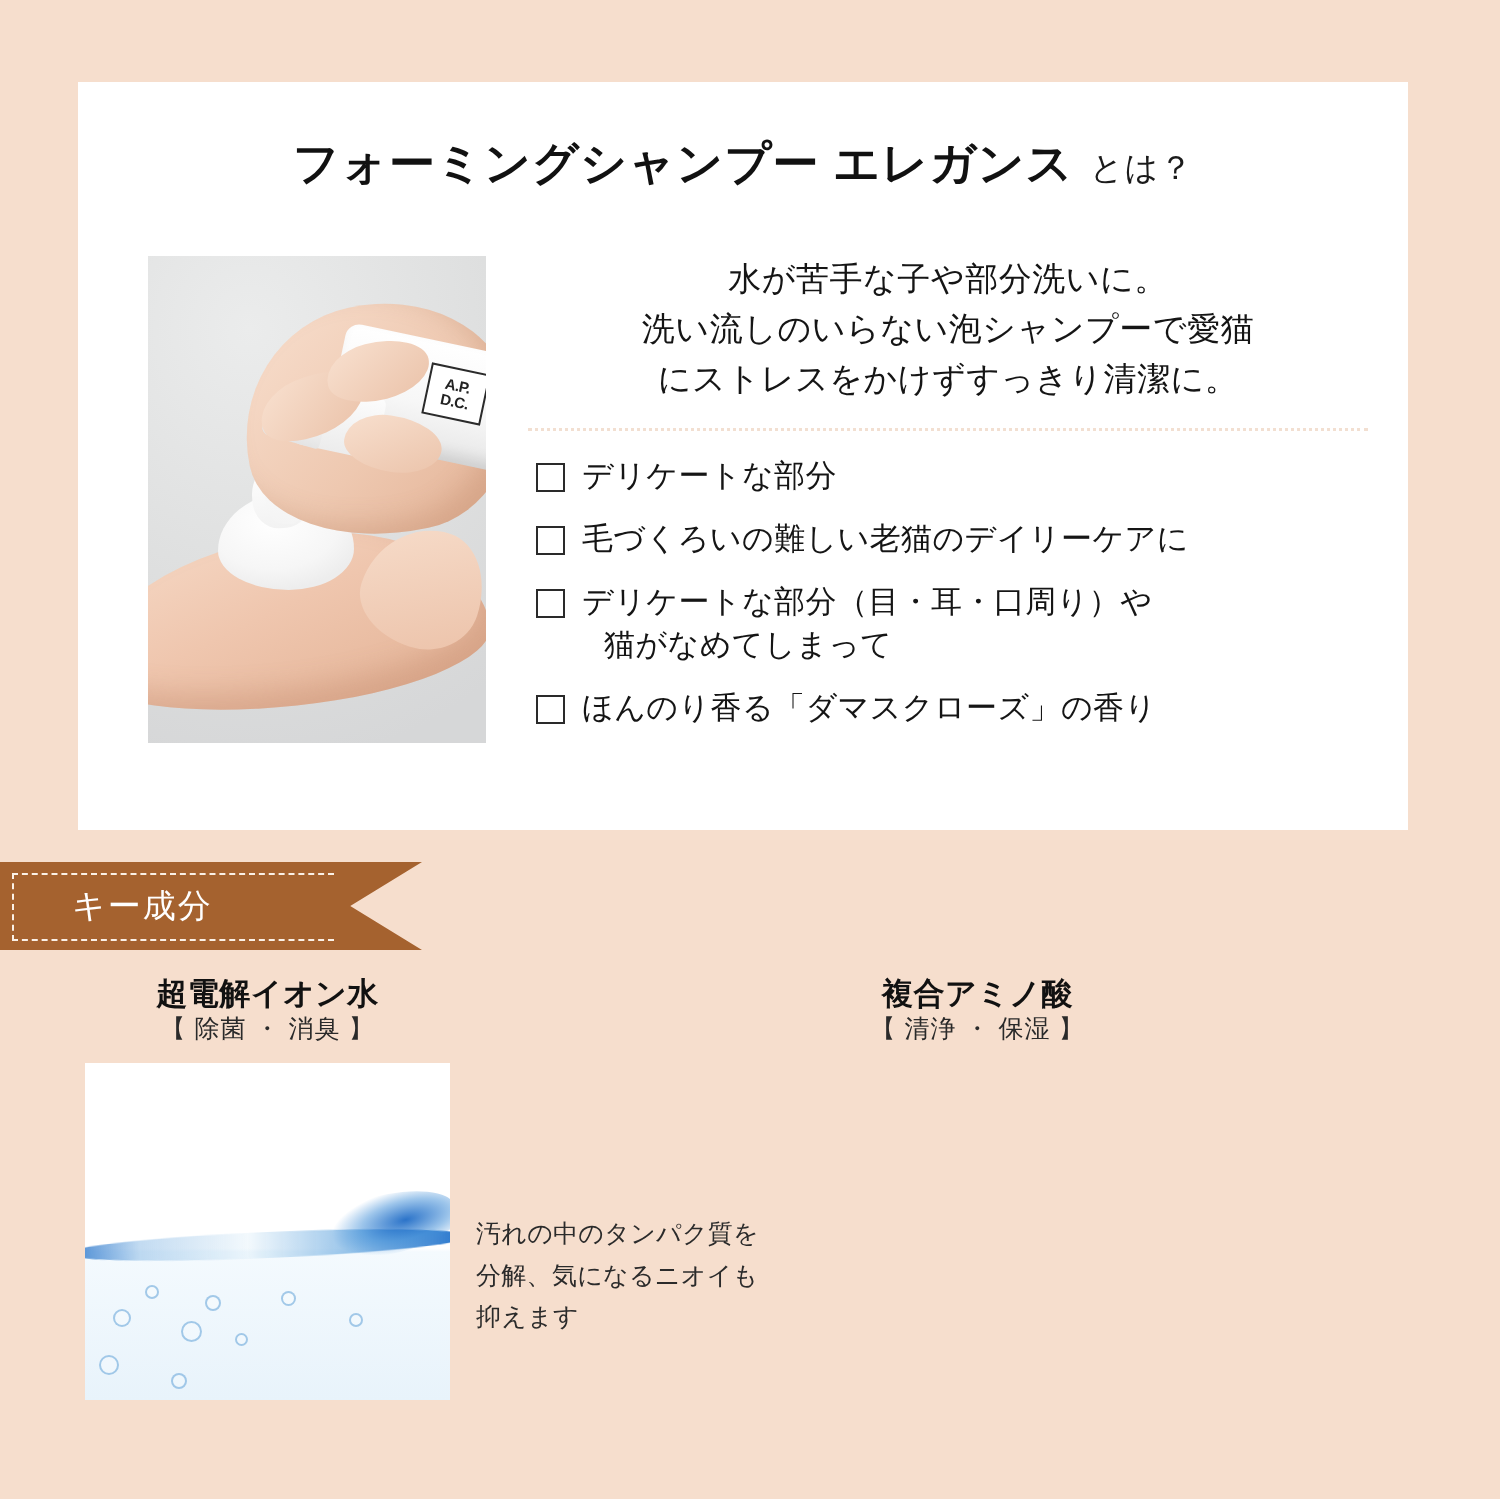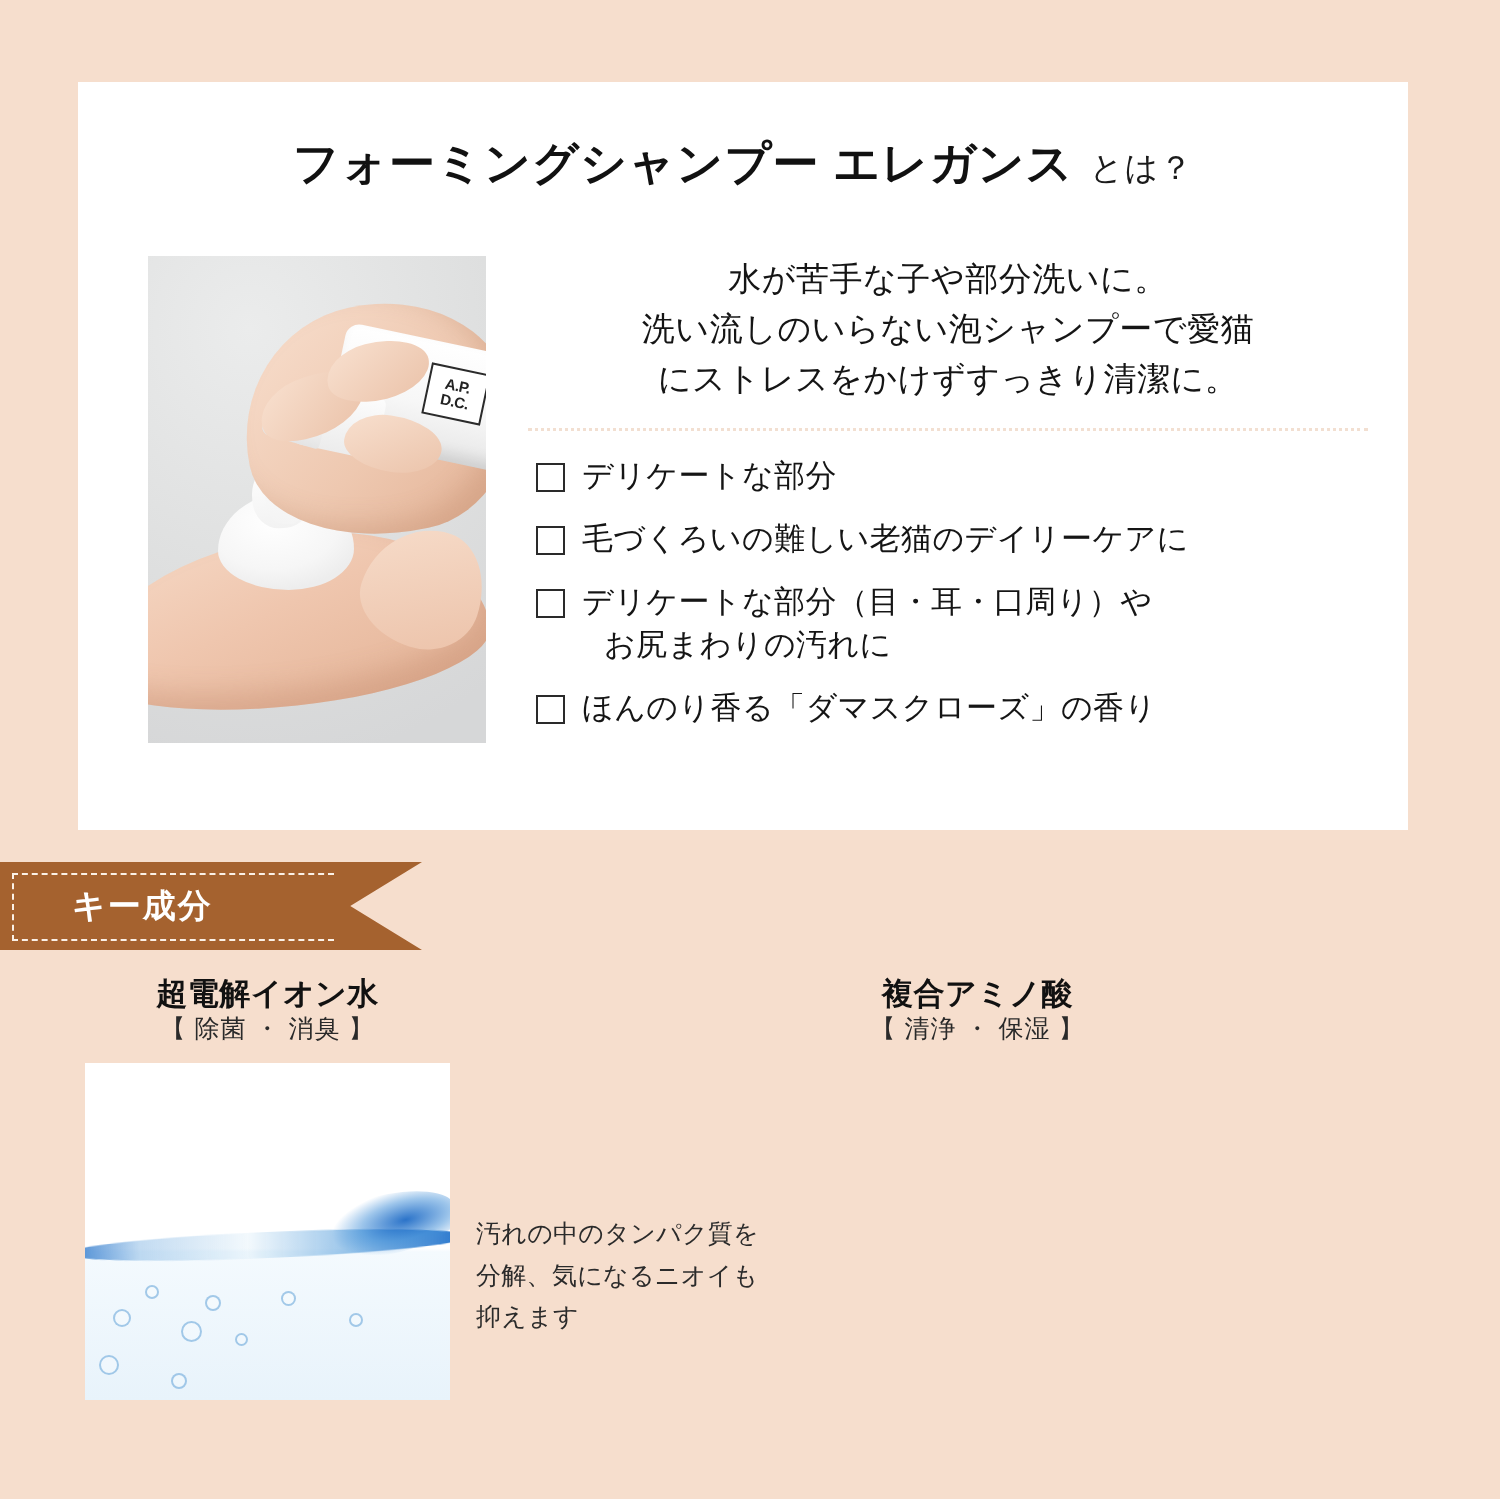--- a/index.html
+++ b/index.html
@@ -260,21 +260,21 @@
     border-right: none;
   }
   .ribbon-label {
     position: absolute;
     left: 72px;
     top: 0;
     height: 88px;
     display: flex;
     align-items: center;
     font-size: 33px;
-    font-weight: 700;
+    font-weight: 400;
     color: #FFFFFF;
     letter-spacing: 2px;
   }
 
   
   .ingredient {
     position: absolute;
     top: 975px;
   }
   .ingredient.left  { left: 85px; }
@@ -481,21 +481,21 @@
         <div class="check-text">デリケートな部分</div>
       </div>
       <div class="check-item">
         <div class="check-box"></div>
         <div class="check-text">毛づくろいの難しい老猫のデイリーケアに</div>
       </div>
       <div class="check-item">
         <div class="check-box"></div>
         <div class="check-text">
           <span>デリケートな部分（目・耳・口周り）や</span>
-          <span class="cont">お尻まわりの汚れに</span>
+          <span class="cont">猫がなめてしまって</span>
         </div>
       </div>
       <div class="check-item">
         <div class="check-box"></div>
         <div class="check-text">ほんのり香る「ダマスクローズ」の香り</div>
       </div>
     </div>
   </div>
 </div>
 

